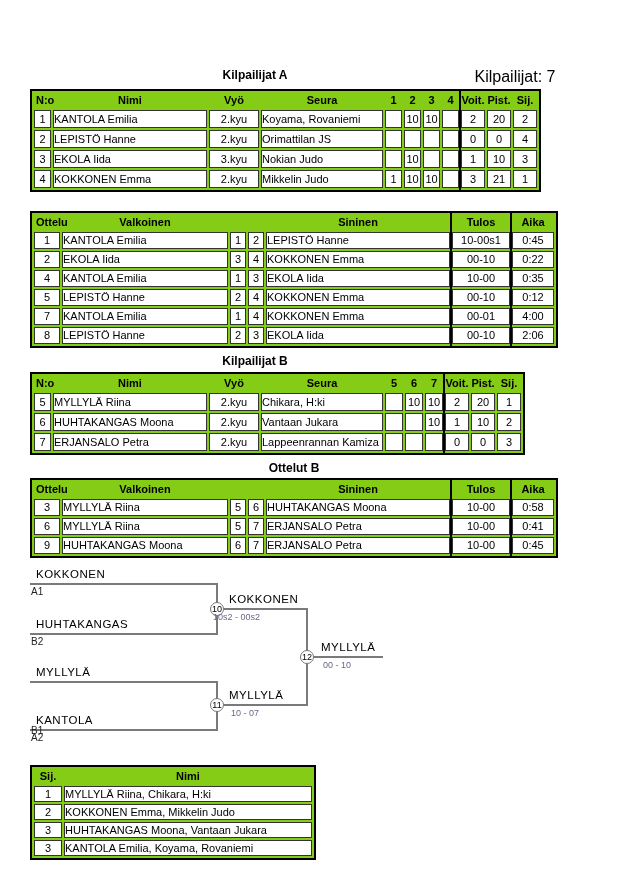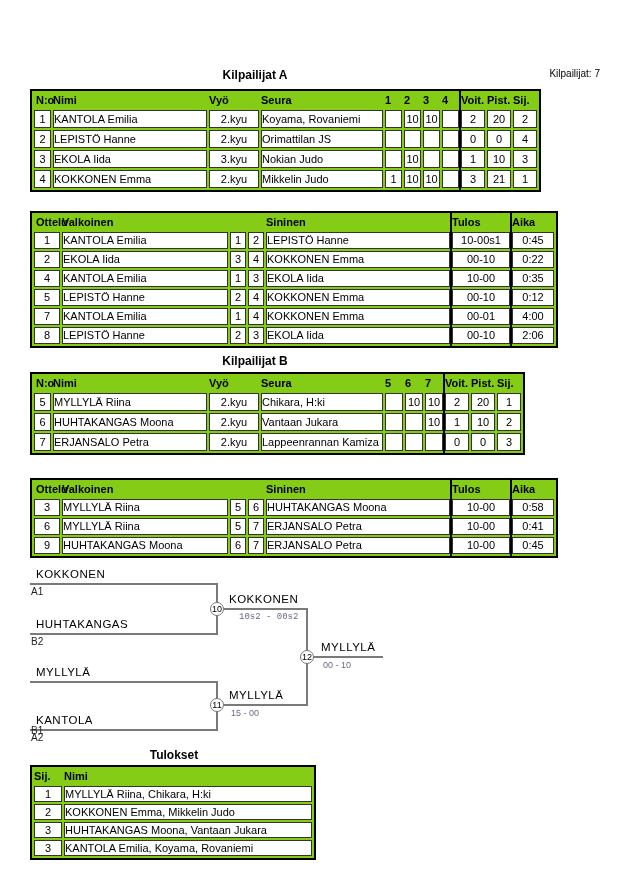--- a/index.html
+++ b/index.html
@@ -6,33 +6,33 @@
   .page {
     position:relative; width:630px; height:891px; background:#ffffff;
     font-family:"Liberation Sans","DejaVu Sans",sans-serif; color:#000;
     overflow:hidden;
   }
   .main-title {
     position:absolute; left:0; top:40px; width:560px; text-align:center;
     font-size:20px; font-weight:bold; letter-spacing:-0.3px; white-space:pre;
   }
   .count-label {
-    position:absolute; left:430px; top:68px; width:170px; text-align:right;
-    font-size:10px;
+    position:absolute; left:430px; top:68px; width:170px; text-align:center;
+    font-size:16px;
   }
   .sec-title {
     position:absolute; font-size:12px; font-weight:bold; text-align:center; white-space:pre;
   }
   .twrap { position:absolute; }
   table.tbl {
     border-collapse:separate; border-spacing:2px; border:2px solid #000;
     table-layout:fixed; background:#84cc16;
   }
   table.tbl th {
-    font-size:11px; font-weight:bold; text-align:left; padding:0;
+    font-size:11px; font-weight:bold; text-align:center; padding:0;
     height:15px; line-height:15px; white-space:nowrap; overflow:visible;
   }
   table.tbl th.hl { text-align:left; padding-left:2px; }
   table.tbl td {
     border:1px solid #333; font-size:11px; padding:0; background:#fff;
     white-space:nowrap; overflow:hidden; box-sizing:border-box;
   }
   table.kt td { height:17px; line-height:16px; }
   table.ot td { height:16px; line-height:15px; }
   table.rt td { height:15px; line-height:14px; }
@@ -311,20 +311,21 @@
             <td class="c"></td>
             <td class="c">0</td>
             <td class="c">0</td>
             <td class="c">3</td>
           </tr>
         </tbody>
     </table>
     <div class="vsep" style="left:413px;"></div>
   </div>
 
+  <div class="sec-title" style="left:30px; top:461px; width:528px;">Ottelut B</div>
   <div class="twrap" style="left:30px; top:478px;">
     <table class="tbl ot" style="width:528px;">
       <colgroup>
         <col style="width:26px">
           <col style="width:166px">
           <col style="width:16px">
           <col style="width:16px">
         <col style="width:184px">
           <col style="width:58px">
           <col style="width:42px">
@@ -392,32 +393,31 @@
     <div class="bseed" style="left:31px; top:73px;">B2</div>
 
     <div class="bname" style="left:36px; top:103px;">MYLLYLÄ</div>
     <div class="bseed" style="left:31px; top:121px;margin-top:41px;">B1</div>
 
     <div class="bname" style="left:36px; top:151px;">KANTOLA</div>
     <div class="bseed" style="left:31px; top:169px;">A2</div>
 
     <div class="bcircle" style="left:210px; top:39px;">10</div>
     <div class="bname" style="left:229px; top:30px;">KOKKONEN</div>
-    <div class="bscore" style="left:239px; top:49px;font-family:Liberation Mono, monospace;">10s2 - 00s2</div>
+    <div class="bscore" style="left:213px; top:49px;">10s2 - 00s2</div>
 
     <div class="bcircle" style="left:210px; top:135px;">11</div>
     <div class="bname" style="left:229px; top:126px;">MYLLYLÄ</div>
-    <div class="bscore" style="left:231px; top:145px;">15 - 00</div>
+    <div class="bscore" style="left:231px; top:145px;">10 - 07</div>
 
     <div class="bcircle" style="left:300px; top:87px;">12</div>
     <div class="bname" style="left:321px; top:78px;">MYLLYLÄ</div>
     <div class="bscore" style="left:323px; top:97px;">00 - 10</div>
   </div>
 
-  <div class="sec-title" style="left:30px; top:748px; width:288px;">Tulokset</div>
   <div class="twrap" style="left:30px; top:765px;">
     <table class="tbl rt" style="width:286px;">
       <colgroup>
         <col style="width:28px">
           <col style="width:248px">
       </colgroup>
       <thead>
         <tr>
           <th>Sij.</th>
           <th>Nimi</th>

